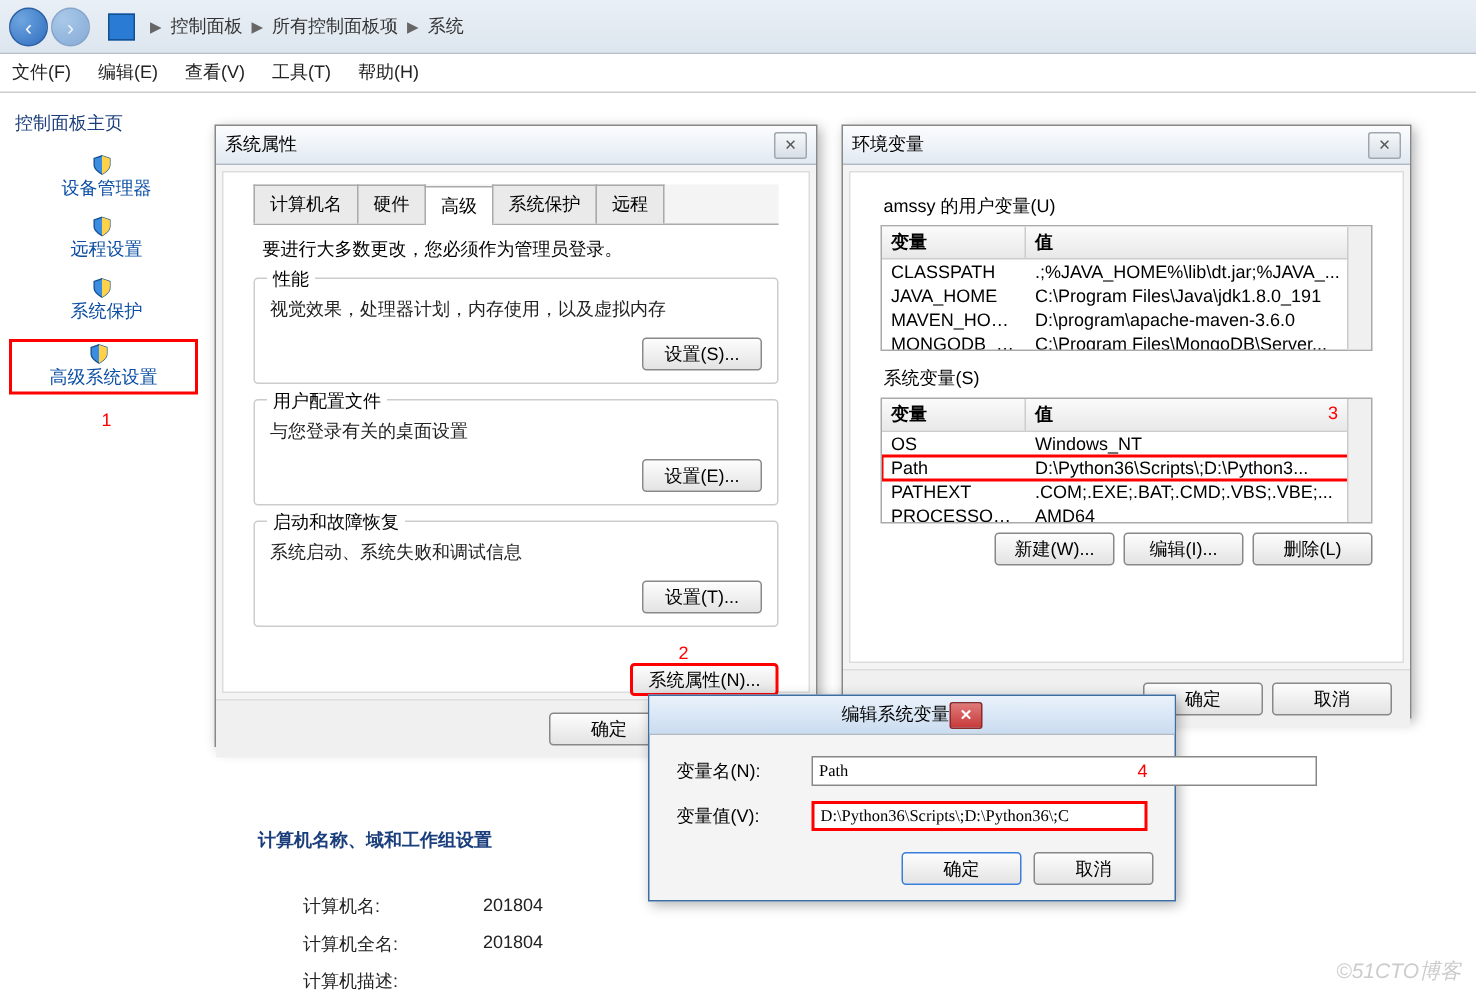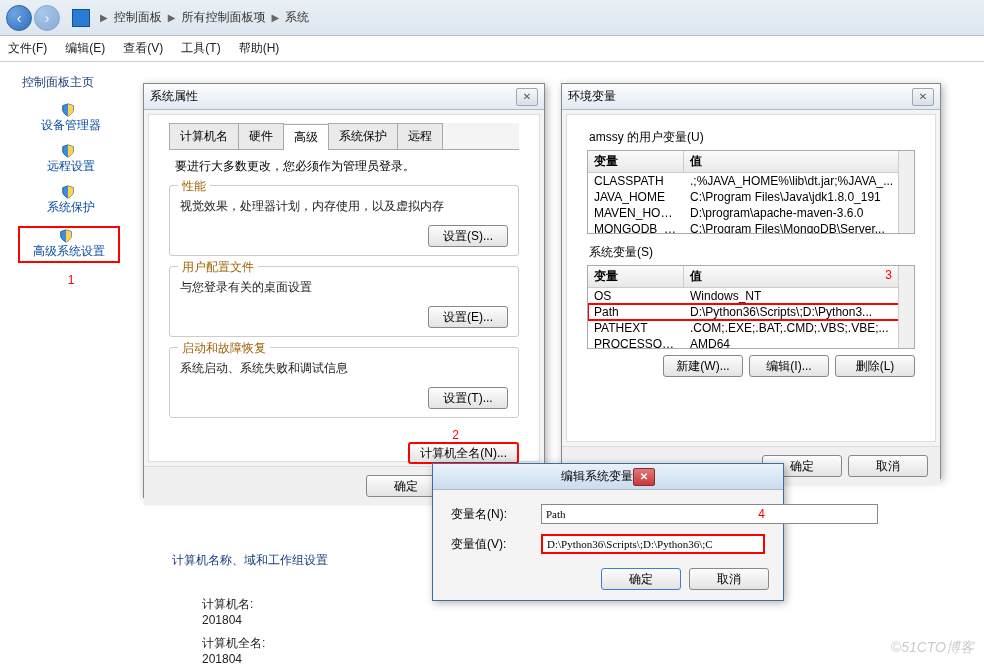--- a/index.html
+++ b/index.html
@@ -7,48 +7,48 @@
 
 .topbar { height: 36px; background: linear-gradient(#e9eff5,#dde6ef); border-bottom: 1px solid #b6c0cb; display: flex; align-items: center; padding: 0 6px; }
 .navbtn { width: 26px; height: 26px; border-radius: 50%; background: radial-gradient(circle at 30% 30%, #6fa6e0, #2f6dbf); border: 1px solid #2c5fa3; margin-right: 2px; display: flex; align-items: center; justify-content: center; color:#fff; font-size:14px; }
 .addrbar { display:flex;align-items:center; margin-left:10px; color:#333; }
 .addrbar .sep { margin:0 6px; color:#666; font-size:10px; }
 .cp-icon { width:18px;height:18px;background:#2a7bd4;display:inline-block;margin-right:4px;border:1px solid #13508f; }
 
 .menubar { height: 26px; border-bottom:1px solid #ccc; display:flex; align-items:center; padding:0 8px; gap:18px; color:#222; }
 
 .content { display:flex; height: 603px; }
-.sidebar { width:142px; padding:12px 22px; }
+.sidebar { width:142px; padding:12px 10px; }
 .sidebar .ttl { color:#1a3e7b; margin-bottom:12px; }
 .sidebar a { display:flex;align-items:center;color:#0b4ea2;text-decoration:none;margin-bottom:10px;flex-direction:column; }
 .shield { width:14px;height:14px;margin-right:6px;display:inline-block; }
 .shield svg { width:14px;height:14px; }
 .highlight-red { border:2px solid #ff0000; padding:1px 2px; margin-left:-4px; }
 .anno { color:#ff0000; text-align:center; margin-top:6px; }
 
 .main { flex:1; position:relative; padding:20px 30px; }
 .info-block { margin-top: 470px; }
-.info-title { color:#1a3e7b; margin-bottom:27px; }
-.info-row { display:flex; margin:8px 0 8px 30px; color:#222;flex-direction:column; }
+.info-title { color:#1a3e7b; margin-bottom:27px;font-weight:bold; }
+.info-row { display:flex; margin:8px 0 8px 30px; color:#222; }
 .info-row .k { width:120px; }
 
 .dialog { position:absolute; background:#f4f4f4; border:1px solid #888; box-shadow:2px 2px 8px rgba(0,0,0,0.3); }
 .dlg-title { height:26px; background:linear-gradient(#fbfdff,#e2e9f1); border-bottom:1px solid #b0bac5; display:flex;align-items:center;justify-content:space-between;padding:0 6px; }
 .dlg-body { padding:8px 20px; background:#fff; border:1px solid #ddd; margin:4px; }
 .dlg-close { width:22px;height:18px;border:1px solid #9fa6ad;background:linear-gradient(#f5f8fa,#d8dfe6);border-radius:2px;display:flex;align-items:center;justify-content:center;font-size:10px;color:#555; }
 .dlg-close.red { background:linear-gradient(#e07a7a,#c73a3a); border-color:#8a2a2a; color:#fff; font-weight:bold; }
 .dlg-foot { padding:8px 12px; display:flex; justify-content:flex-end; gap:6px; background:#f0f0f0; border-top:1px solid #ddd; }
 
 
 #dlg-sysprop { left:143px; top:83px; width:402px; height:415px; }
 .tabs { display:flex; border-bottom:1px solid #aaa; margin-bottom:8px; background:#f4f4f4; }
 .tab { padding:4px 10px; border:1px solid #aaa; border-bottom:none; margin-right:-1px; background:#eaeaea; position:relative; }
 .tab.active { background:#fff; top:1px; }
 .group { border:1px solid #ccc; border-radius:3px; padding:8px 10px; margin:10px 0; position:relative; }
-.group-title { position:absolute; top:-8px; left:8px; background:#fff; padding:0 4px; color:#a16207; }
+.group-title { position:absolute; top:-8px; left:8px; background:#fff; padding:0 4px; color:#000000; }
 .intro { margin:4px 0 10px 6px; }
 .group .desc { margin:4px 0 10px 0; color:#222; }
 .right-btn { display:flex; justify-content:flex-end; }
 .btn { min-width:80px; height:22px; padding:0 10px; border:1px solid #888; background:linear-gradient(#fdfdfd,#e3e3e3); border-radius:3px; font-size:12px; }
 .btn-env { border:2px solid #ff0000; padding:0 10px; }
 
 #dlg-env { left:561px; top:83px; width:380px; height:396px; }
 .ev-section { margin-bottom:10px; }
 .ev-label { margin:6px 0 4px 2px; }
 .ev-grid { border:1px solid #aaa; height:84px; overflow:hidden; background:#fff; position:relative; }
@@ -184,21 +184,21 @@
     </div>
     <div class="group">
       <span class="group-title">启动和故障恢复</span>
       <div class="desc">系统启动、系统失败和调试信息</div>
       <div class="right-btn">
           <button class="btn">设置(T)...</button>
         </div>
     </div>
     <div style="text-align:right;color:#ff0000;margin-right:60px">2</div>
     <div class="right-btn">
-        <button class="btn btn-env">计算机全名(N)...</button>
+        <button class="btn btn-env">系统属性(N)...</button>
       </div>
   </div>
   <div class="dlg-foot">
     <button class="btn">确定</button>
     <button class="btn">取消</button>
   </div>
 </div>
 
 <div id="dlg-env" class="dialog">
   <div class="dlg-title">

